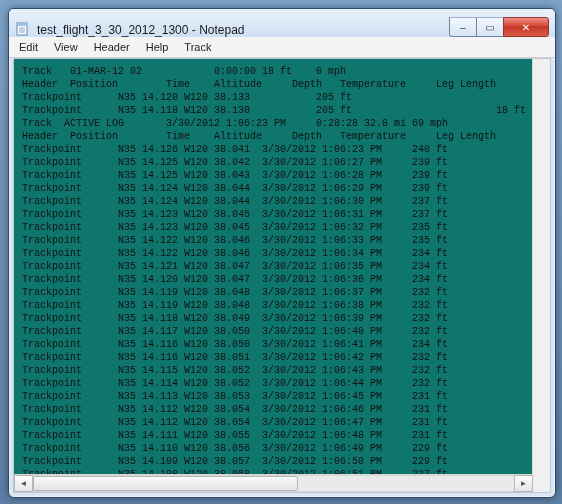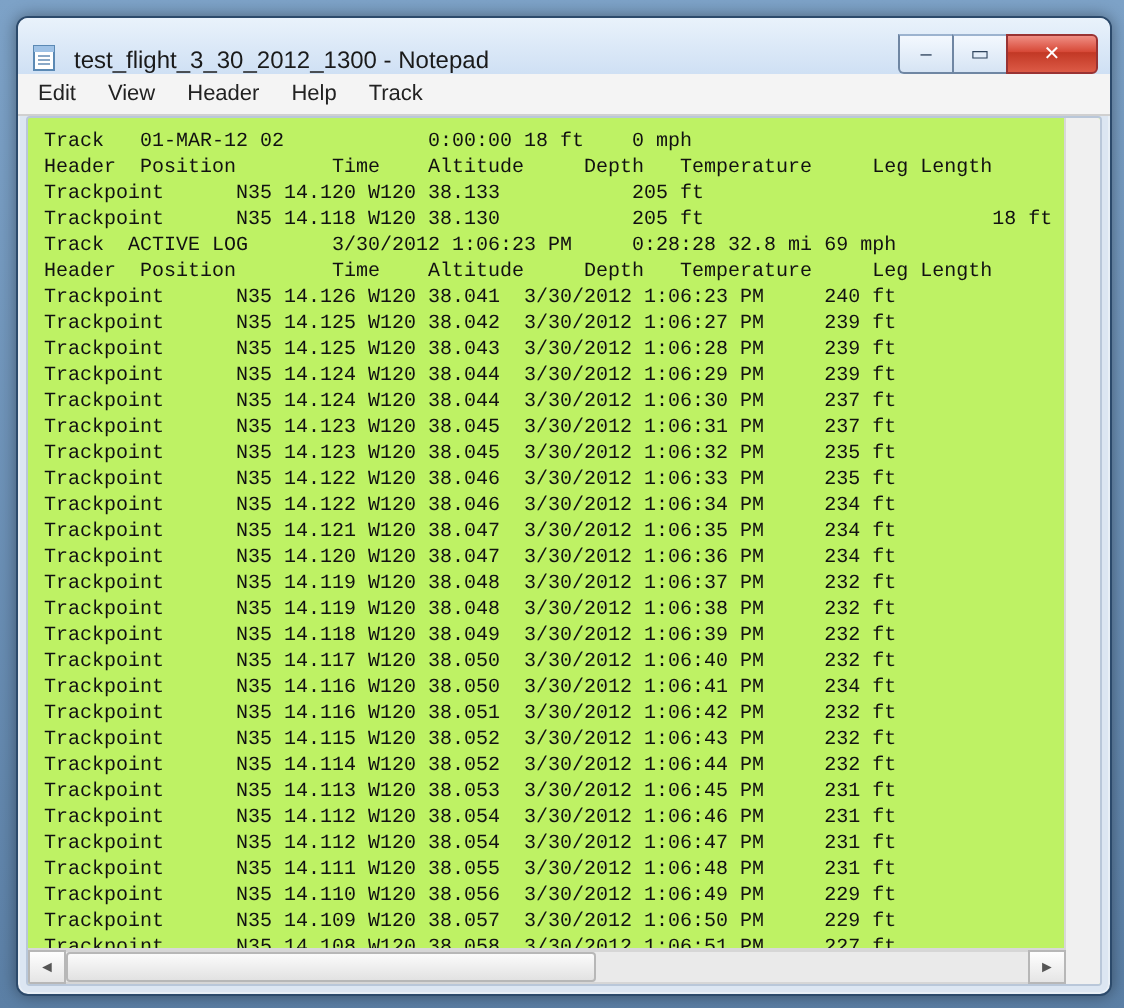--- a/index.html
+++ b/index.html
@@ -8,21 +8,21 @@
 .tbar{height:28px;background:linear-gradient(#e9f2fb,#cfe0f4);display:flex;align-items:flex-end;padding:0 6px;position:relative}
 .tbar .icon{width:16px;height:16px;margin-right:6px;display:inline-flex;align-items:center;justify-content:center}
 .title{color:#1a1a1a;flex:1;font-size:12px}
 .wbtns{display:flex;gap:0}
 .wbtn{height:18px;border:1px solid #6f86a3;border-top:1px solid #9cb3cf;margin-left:-1px;display:flex;align-items:center;justify-content:center;font-size:10px;color:#30455e;background:linear-gradient(#f3f8fe,#d6e4f4);cursor:default}
 .wbtn.min{width:26px;border-top-left-radius:0;border-bottom-left-radius:3px}
 .wbtn.max{width:26px}
 .wbtn.close{width:44px;border-top-right-radius:3px;border-bottom-right-radius:3px;background:linear-gradient(#f08e84,#d64735 45%,#c23825 46%,#dc5a46);color:#fff;border-color:#933}
 .menus{height:20px;background:#f4f4f4;border-bottom:1px solid #d0d0d0;display:flex;align-items:center;padding:0 2px;font-size:11px}
 .menus span{padding:2px 8px;color:#222;cursor:default}
-.client{flex:1;background:#bef264;border:1px solid #b9c7d9;margin:0 4px 4px;border-radius:2px;position:relative;overflow:hidden}
+.client{flex:1;background:#0f766e;border:1px solid #b9c7d9;margin:0 4px 4px;border-radius:2px;position:relative;overflow:hidden}
 .content{position:absolute;inset:0 0 17px 0;overflow:hidden;padding:6px 8px 0;font-family:"Lucida Console","Courier New",monospace;font-size:10px;line-height:13px;color:#111;white-space:pre}
 .hsbar{position:absolute;left:0;right:17px;bottom:0;height:17px;background:#f0f0f0;border-top:1px solid #d8d8d8;display:flex;align-items:center}
 .sbtn{width:17px;height:15px;border:1px solid #b7b7b7;background:linear-gradient(#fefefe,#e5e5e5);display:flex;align-items:center;justify-content:center;font-size:8px;color:#555}
 .track{flex:1;height:15px;background:#eaeaea;border-top:1px solid #d6d6d6;border-bottom:1px solid #d6d6d6;position:relative}
 .thumb{position:absolute;left:0;top:0;bottom:0;width:55%;background:linear-gradient(#fbfbfb,#e2e2e2);border:1px solid #b7b7b7;border-radius:2px;box-sizing:border-box}
 .vsbar{position:absolute;top:0;right:0;bottom:0;width:17px;background:#f0f0f0;border-left:1px solid #d8d8d8}
 .sizeg{position:absolute;right:0;bottom:0;width:17px;height:17px;background:#f0f0f0}
 .row{display:block}
 </style>
 </head>

